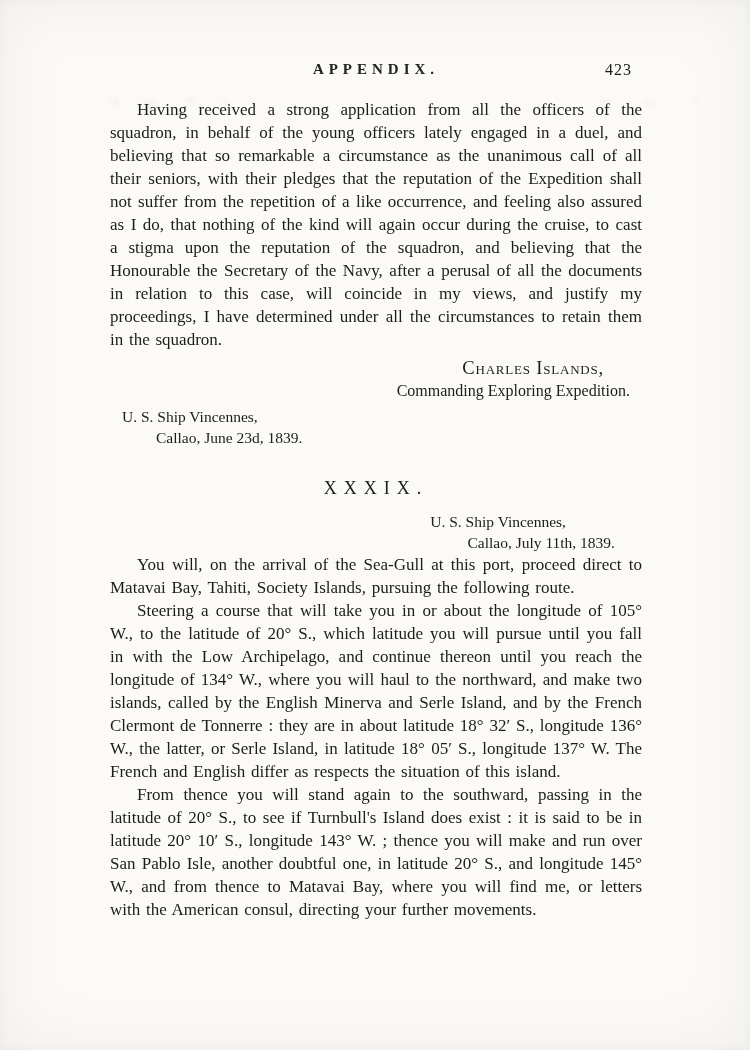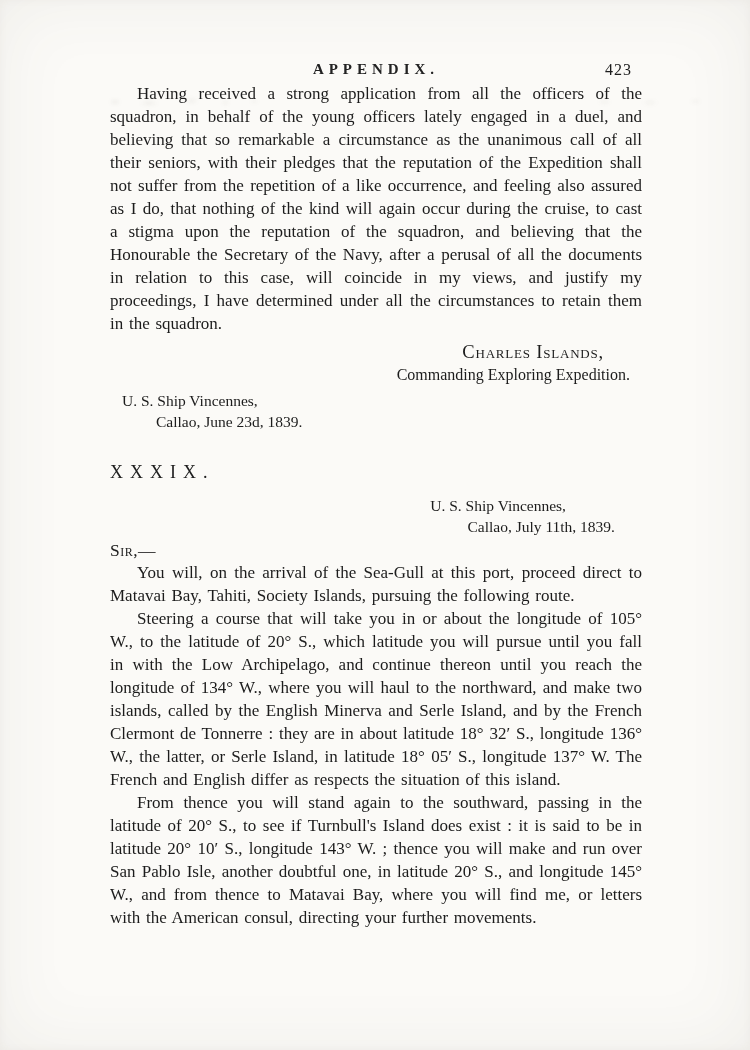--- a/index.html
+++ b/index.html
@@ -52,21 +52,21 @@
   }
   
   .body-par {
     margin: 0;
     font-size: 17px;
     line-height: 23px;
     text-align: justify;
     text-indent: 27px;
     word-spacing: 1.5px;
   }
-  .first-par { }
+  .first-par { margin-top: 16px; }
   
   .signature { margin-top: 6px; text-align: right; }
   .sig-name {
     font-variant: small-caps;
     font-size: 18.5px;
     letter-spacing: 0.8px;
     padding-right: 38px;
     line-height: 23px;
   }
   .sig-title {
@@ -74,21 +74,21 @@
     padding-right: 12px;
     line-height: 22px;
   }
   
   .dateline-left { margin-top: 4px; font-size: 15.5px; line-height: 21px; }
   .dateline-left .dl-1 { padding-left: 12px; }
   .dateline-left .dl-2 { padding-left: 46px; }
   
   .section-head {
     margin-top: 30px;
-    text-align: left;
+    text-align: center;
     font-size: 18px;
     letter-spacing: 7px;
     color: #1d1d1d;
   }
   
   .dateline-right { margin-top: 12px; text-align: right; font-size: 15.5px; line-height: 21px; }
   .dateline-right .dl-1 { padding-right: 76px; }
   .dateline-right .dl-2 { padding-right: 27px; }
   
   .salutation {
@@ -150,20 +150,19 @@
       <div class="dl-2">Callao, June 23d, 1839.</div>
     </div>
 
     <div class="section-head">XXXIX.</div>
 
     <div class="dateline-right">
       <div class="dl-1">U. S. Ship Vincennes,</div>
       <div class="dl-2">Callao, July 11th, 1839.</div>
     </div>
 
-    <div class="salutation">Sir,—</div>
 
     <p class="body-par">You will, on the arrival of the Sea-Gull at this port, proceed direct to Matavai Bay, Tahiti, Society Islands, pursuing the following route.</p>
     <p class="body-par">Steering a course that will take you in or about the longitude of 105° W., to the latitude of 20° S., which latitude you will pursue until you fall in with the Low Archipelago, and continue thereon until you reach the longitude of 134° W., where you will haul to the northward, and make two islands, called by the English Minerva and Serle Island, and by the French Clermont de Tonnerre : they are in about latitude 18° 32′ S., longitude 136° W., the latter, or Serle Island, in latitude 18° 05′ S., longitude 137° W.  The French and English differ as respects the situation of this island.</p>
     <p class="body-par">From thence you will stand again to the southward, passing in the latitude of 20° S., to see if Turnbull's Island does exist : it is said to be in latitude 20° 10′ S., longitude 143° W. ; thence you will make and run over San Pablo Isle, another doubtful one, in latitude 20° S., and longitude 145° W., and from thence to Matavai Bay, where you will find me, or letters with the American consul, directing your further movements.</p>
 
   </div>
 </div>
 
 </body></html>

